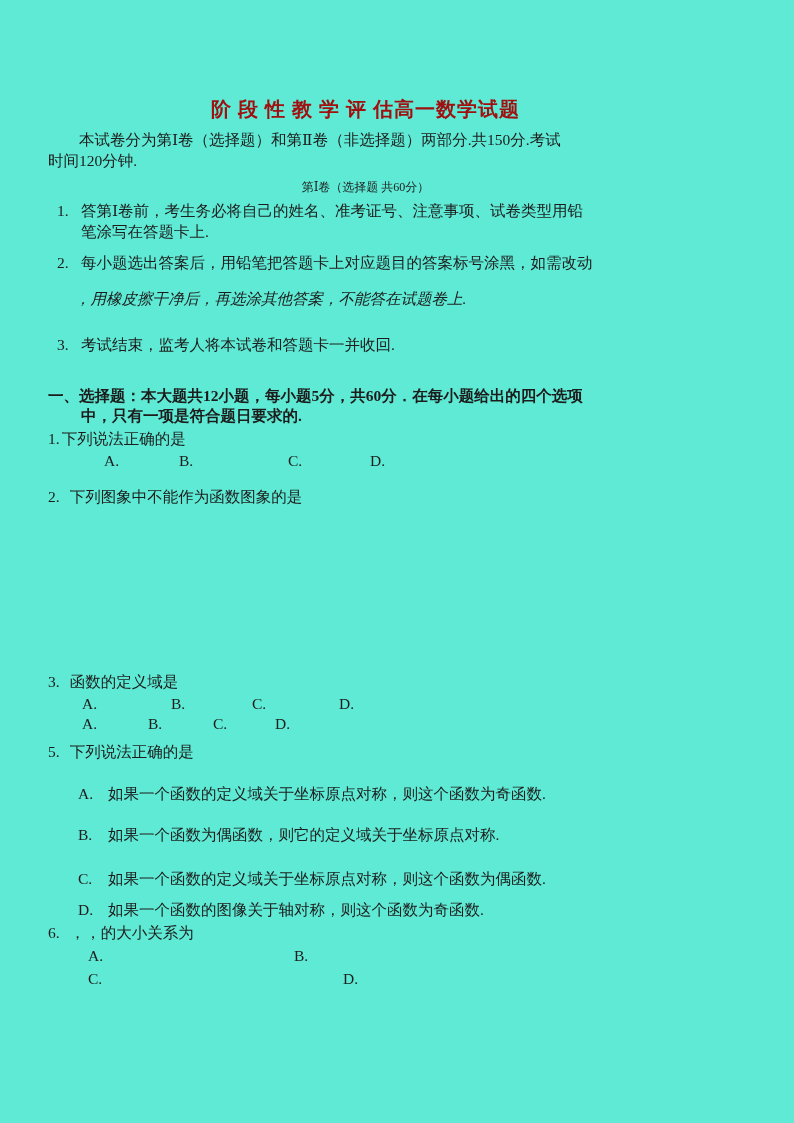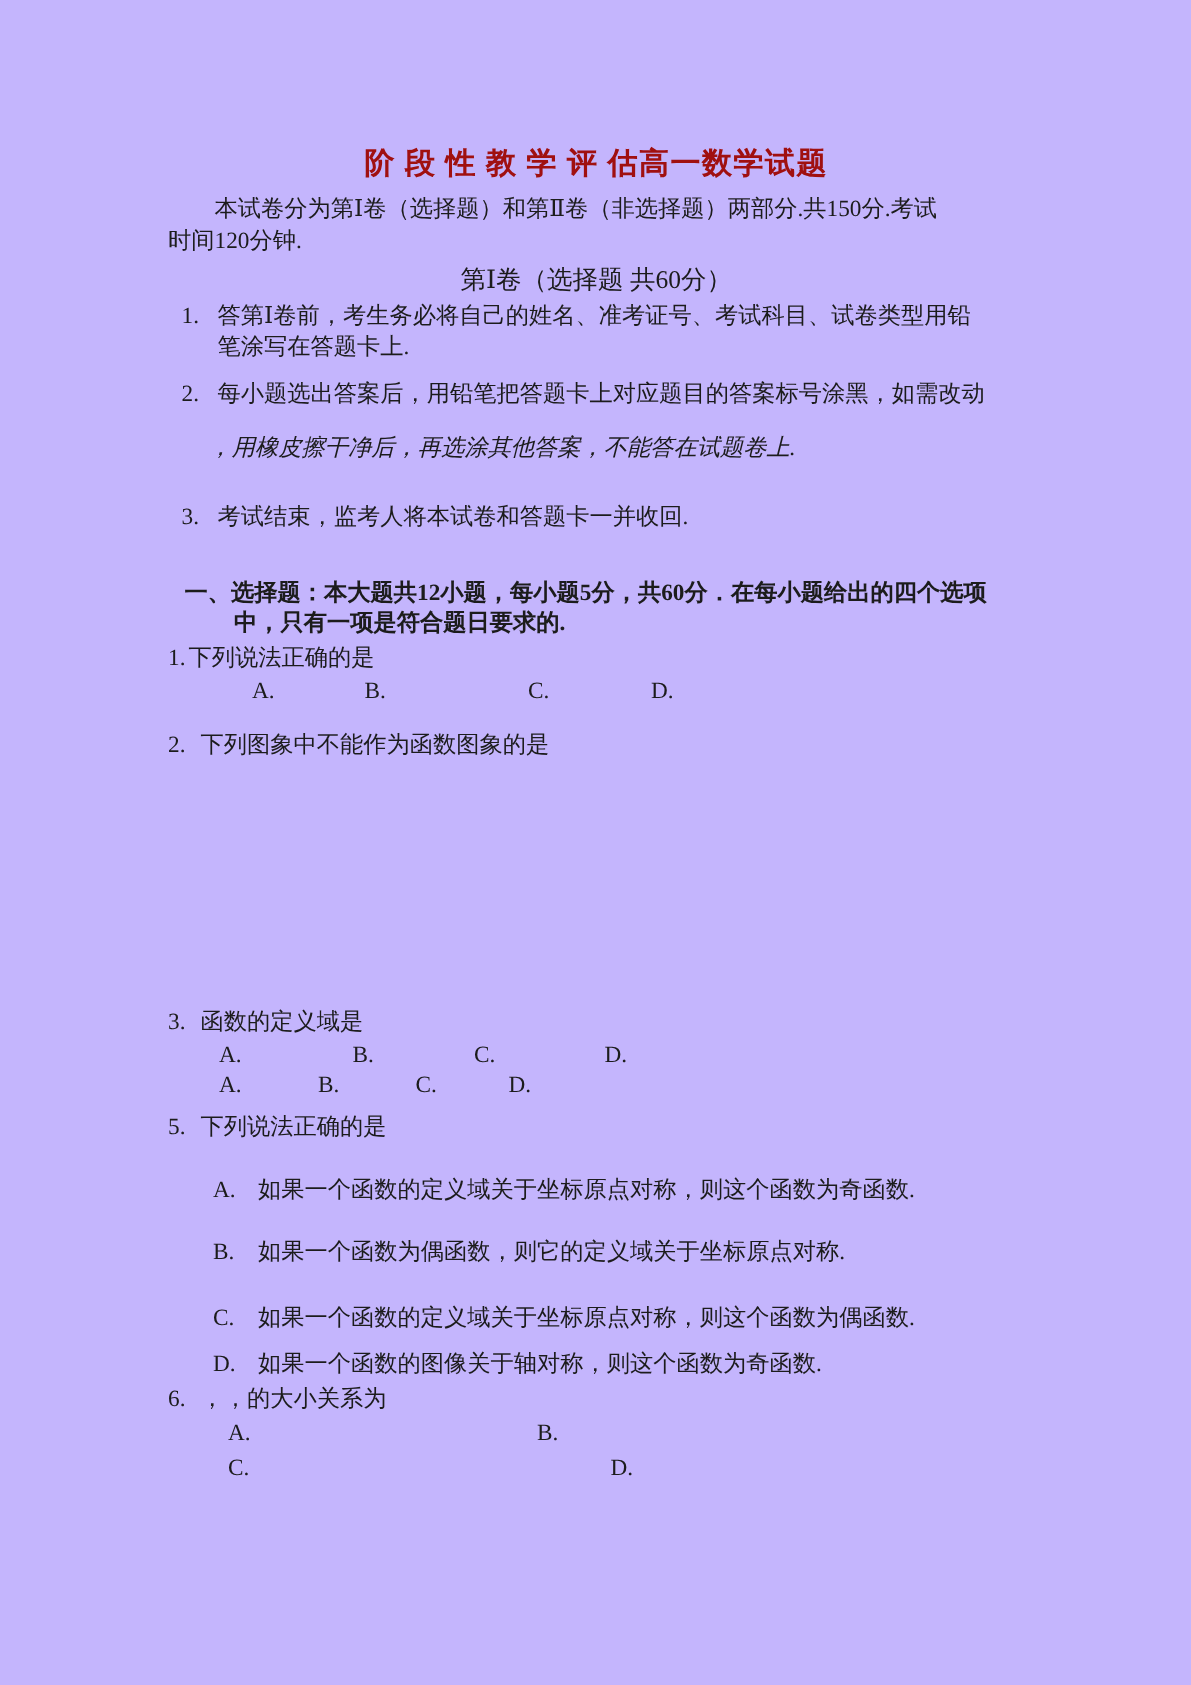--- a/index.html
+++ b/index.html
@@ -1,47 +1,47 @@
 <!DOCTYPE html>
 <html><head>
 <meta charset="utf-8">
 <style>
   html,body { margin:0; padding:0; background:#ffffff; }
   .page {
     position:relative;
     width:794px; height:1123px;
-    background:#c4b5fd;
+    background:#5eead4;
     box-sizing:border-box;
-    padding:96px 111px 0 112px;
+    padding:96px 111px 0 48px;
     font-family:"Liberation Serif","DejaVu Serif",serif;
     color:#1c1c1c;
     font-size:15.5px;
     overflow:hidden;
   }
   .title {
     text-align:center;
     color:#a01010;
     font-weight:bold;
     font-size:20px;
     line-height:26px;
     letter-spacing:1px;
   }
   .intro { margin-top:7px; line-height:21px; }
   .intro-l1 { display:block; text-indent:31px; }
   .intro-l2 { display:block; }
-  .part-heading { margin-top:5px; text-align:center; font-size:17px; line-height:22px; }
+  .part-heading { margin-top:5px; text-align:center; font-size:12px; line-height:22px; }
   .notice-label { margin-top:6px; line-height:20px; margin-left:1px; }
   .notice-item { display:flex; margin-left:9px; line-height:21px; }
   .n-num { flex:none; width:24px; }
   .n-body { flex:1; }
   .item1 { margin-top:2px; }
   .item2 { margin-top:10px; }
   .item2-cont { margin-top:15px; margin-left:27px; line-height:21px;font-style:italic; }
   .item3 { margin-top:25px; }
-  .sec-heading { margin-top:31px; font-weight:bold; line-height:20px; margin-left:16px; }
+  .sec-heading { margin-top:31px; font-weight:bold; line-height:20px; margin-left:5px; }
   .sec-l1 { display:block; margin-left:-5px; }
   .sec-l2 { display:block; margin-left:28px; }
   .q { line-height:20px; }
   .q-num { display:inline-block; }
   .q-text { margin-left:10px; }
   .q1 { margin-top:3px; } .q1 .q-text { margin-left:2px; }
   .q2 { margin-top:18px; }
   .q3 { margin-top:0; }
   .q4 { margin-top:5px; }
   .q5 { margin-top:10px; }
@@ -77,21 +77,21 @@
   <div class="intro">
     <span class="intro-l1">本试卷分为第Ⅰ卷（选择题）和第Ⅱ卷（非选择题）两部分.共150分.考试</span>
     <span class="intro-l2">时间120分钟.</span>
   </div>
 
   <div class="part-heading">第Ⅰ卷（选择题 共60分）</div>
 
 
   <div class="notice-item item1">
     <span class="n-num">1.</span>
-    <span class="n-body"><span>答第Ⅰ卷前，考生务必将自己的姓名、准考证号、考试科目、试卷类型用铅</span><br><span>笔涂写在答题卡上.</span></span>
+    <span class="n-body"><span>答第Ⅰ卷前，考生务必将自己的姓名、准考证号、注意事项、试卷类型用铅</span><br><span>笔涂写在答题卡上.</span></span>
   </div>
 
   <div class="notice-item item2">
     <span class="n-num">2.</span>
     <span class="n-body">每小题选出答案后，用铅笔把答题卡上对应题目的答案标号涂黑，如需改动</span>
   </div>
   <div class="item2-cont">，用橡皮擦干净后，再选涂其他答案，不能答在试题卷上.</div>
 
   <div class="notice-item item3">
     <span class="n-num">3.</span>

